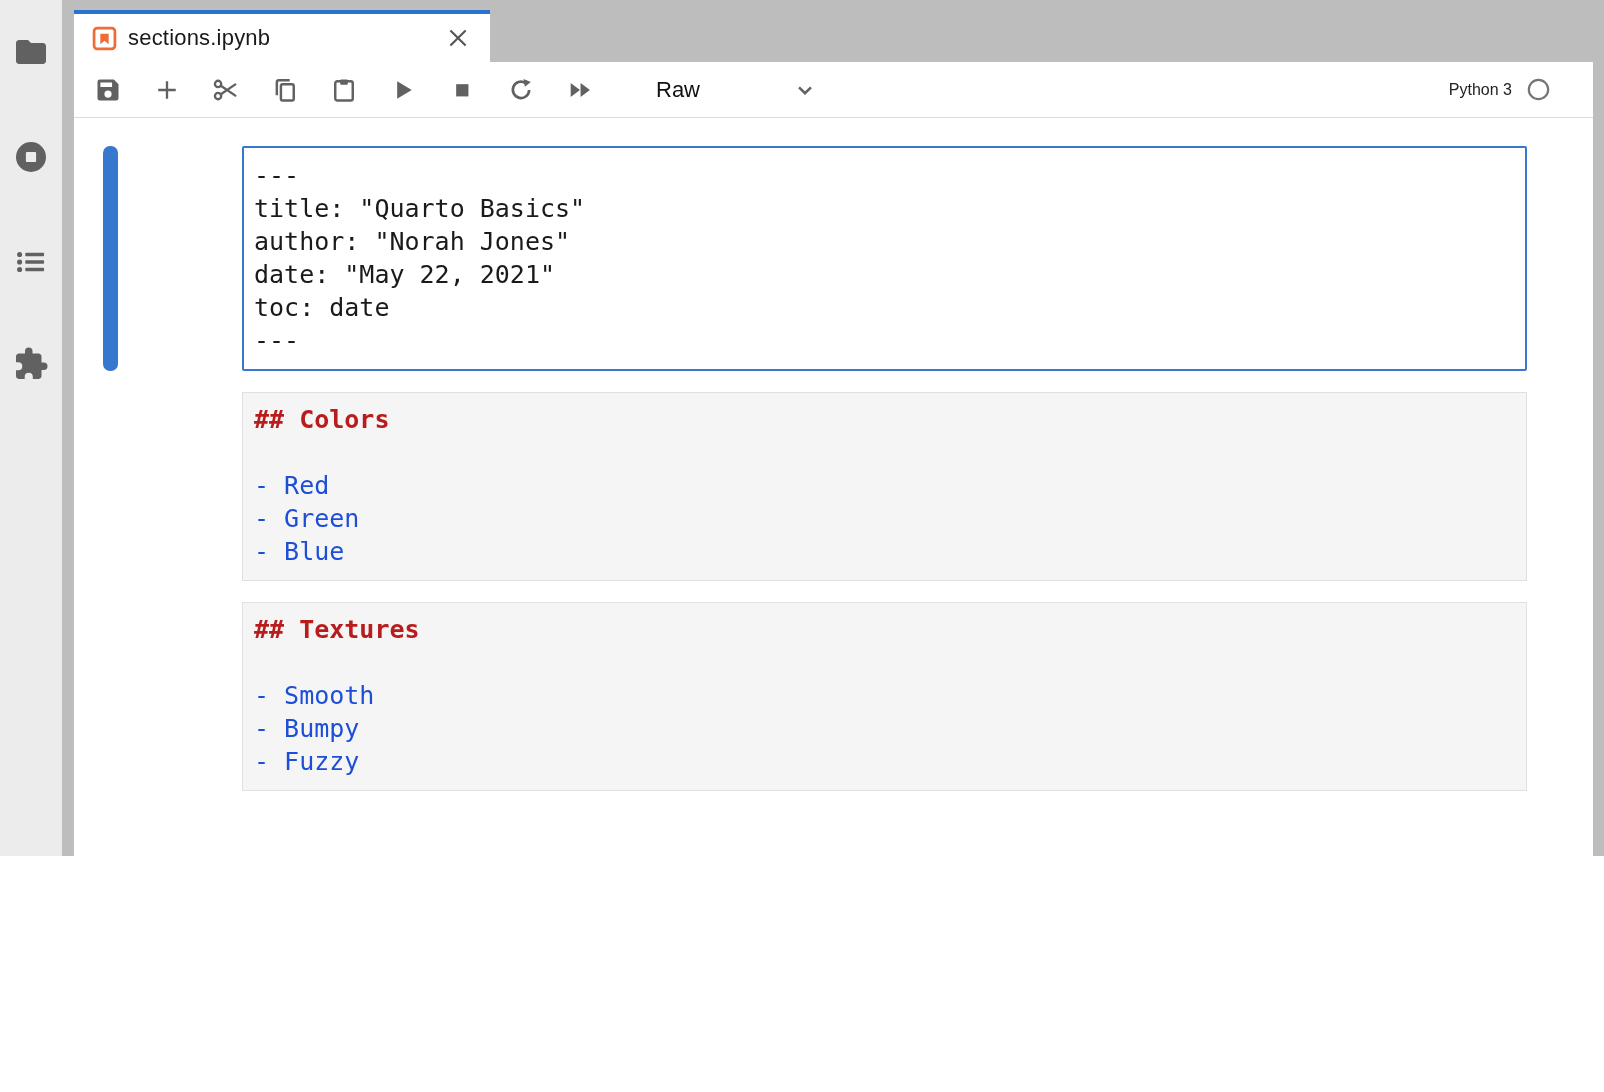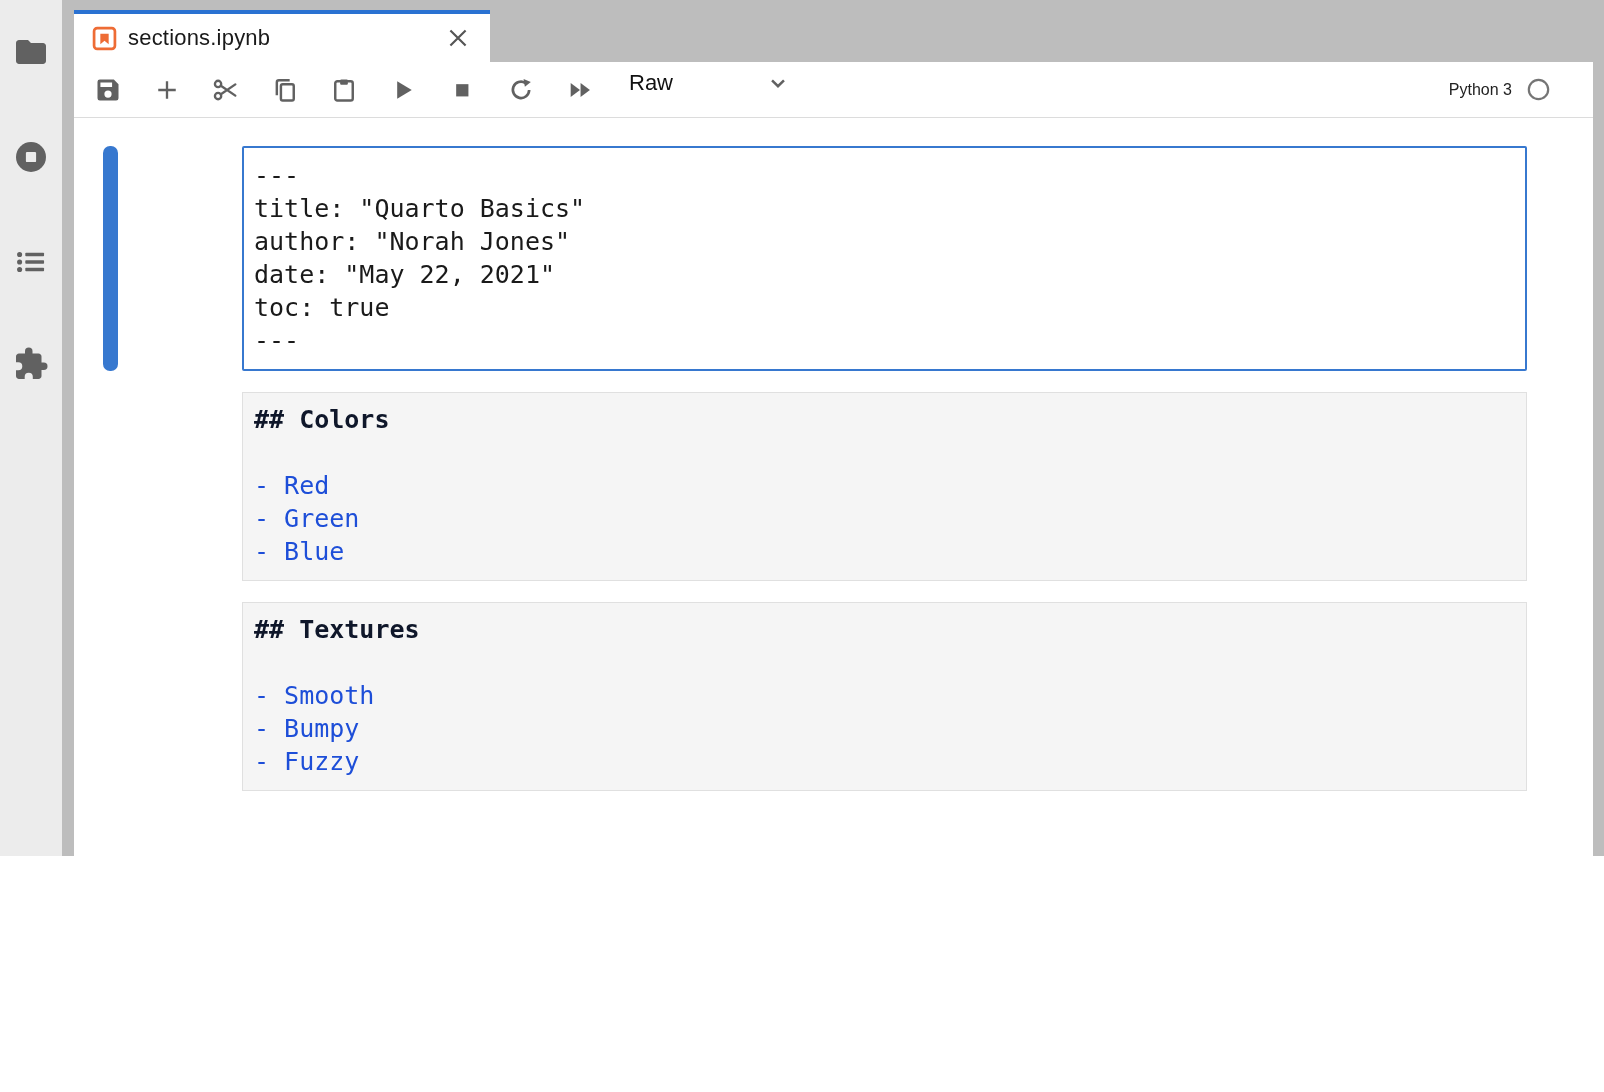--- a/index.html
+++ b/index.html
@@ -33,42 +33,42 @@
   .tab-title { font-size:22px; color:#1a1a1a; margin-left:11px; letter-spacing:.2px; }
   .tab-close { margin-left:auto; width:28px; height:28px; display:flex;
                align-items:center; justify-content:center; cursor:pointer; }
 
   
   .toolbar { height:56px; background:#fff; border-bottom:1px solid #dcdcdc;
              display:flex; align-items:center; padding:0 42px 0 14px; }
   .tb-btn { width:40px; height:40px; margin-right:19px; display:flex;
             align-items:center; justify-content:center; cursor:pointer; border-radius:3px; }
   .tb-btn svg { width:28px; height:28px; display:block; }
-  .celltype-select { margin-left:10px; width:162px; height:40px; display:flex;
-                     justify-content:space-between; cursor:pointer; }
+  .celltype-select { margin-left:37px; width:162px; height:40px; display:flex;
+                     align-items:center; justify-content:space-between; cursor:pointer; }
   .celltype-value { font-size:22px; color:#111; }
   .celltype-select svg { width:26px; height:26px; }
   .tb-spacer { flex:1 1 auto; }
   .kernel-name { font-size:16px; color:#222; margin-right:14px; cursor:pointer; }
   .kernel-status { width:25px; height:25px; cursor:pointer; }
   .kernel-status svg { width:25px; height:25px; display:block; }
 
   
   .content { padding:28px 66px 0 29px; background:#fff; }
   .cell { display:flex; align-items:stretch; margin-bottom:21px; }
   .collapser { width:15px; border-radius:7px; flex:0 0 auto; cursor:pointer; }
   .collapser.active { background:#3778cf; }
   .prompt { width:124px; flex:0 0 auto; }
   .editor { flex:1 1 auto; font-family:"DejaVu Sans Mono", monospace;
             font-size:25px; line-height:33px; cursor:text; }
   .editor.active { background:#fff; border:2px solid #3778cf; border-radius:2px;
                    padding:11px 8px 12px 10px; color:#1a1a1a; }
   .editor.md { background:#f5f5f5; border:1px solid #e0e0e0;
                padding:10px 8px 12px 11px; }
-  .md-heading { color:#0f172a; font-weight:bold; margin-bottom:33px; }
+  .md-heading { color:#b91c1c; font-weight:bold; margin-bottom:33px; }
   .md-item { color:#1d4ed8; }
 </style>
 </head>
 <body>
 
 <div class="app">
 
   <div class="sidebar">
     <div class="side-icon" style="top:34px">
       <svg viewBox="0 0 24 24">
@@ -189,21 +189,21 @@
     <div class="content">
 
       <div class="cell">
         <div class="collapser active"></div>
         <div class="prompt"></div>
         <div class="editor active">
           <div>---</div>
           <div>title: "Quarto Basics"</div>
           <div>author: "Norah Jones"</div>
           <div>date: "May 22, 2021"</div>
-          <div>toc: true</div>
+          <div>toc: date</div>
           <div>---</div>
         </div>
       </div>
 
       <div class="cell">
         <div class="collapser"></div>
         <div class="prompt"></div>
         <div class="editor md">
           <div class="md-heading">## Colors</div>
           <div class="md-item">- Red</div>

